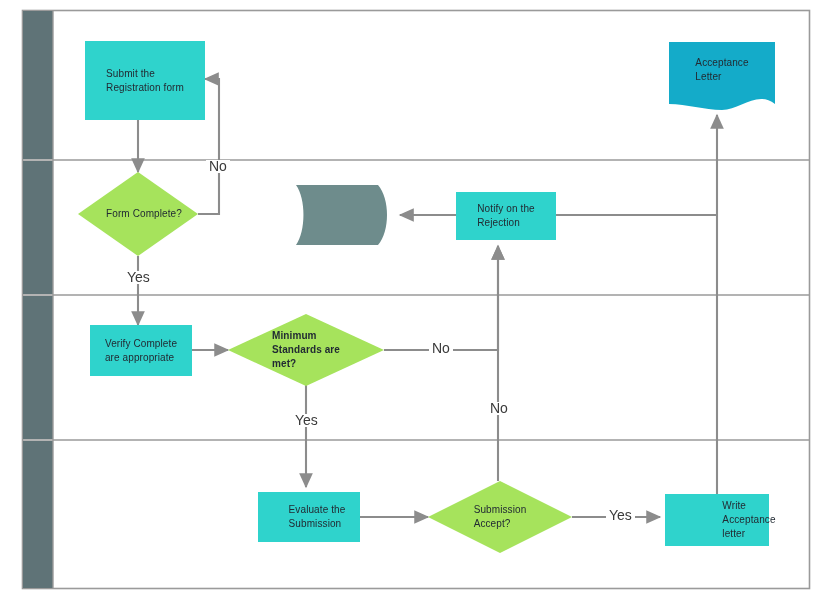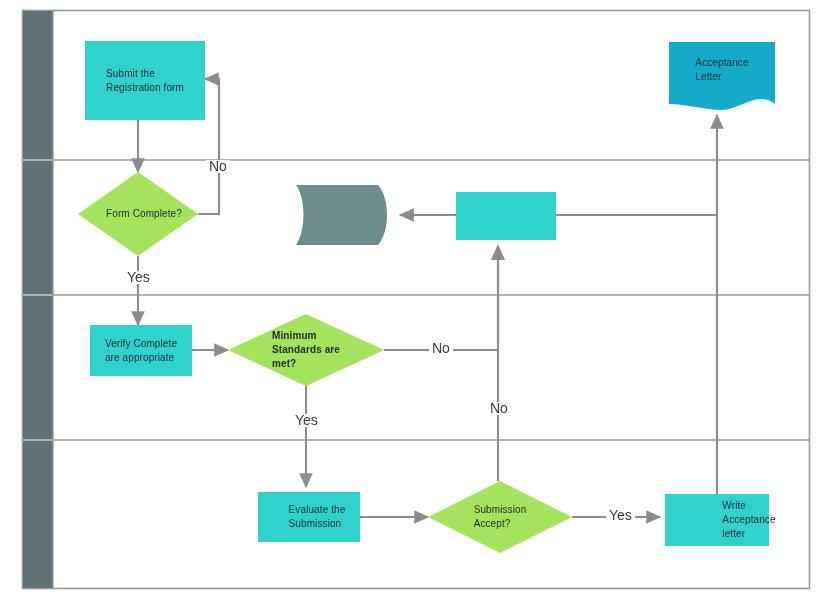--- a/index.html
+++ b/index.html
@@ -129,20 +129,22 @@
       <rect x="665" y="494" width="104" height="52" fill="#2fd3cc"></rect>
     </g>
   </svg>
 
   <div class="node-label" style="left:85px; top:41px; width:120px; height:79px;">Submit the
 Registration form</div>
 
   <div class="node-label" style="left:84px; top:194px; width:120px; height:40px;">Form Complete?</div>
 
 
+  <div class="node-label" style="left:456px; top:192px; width:100px; height:48px;">Notify on the
+Rejection</div>
 
   <div class="node-label" style="left:669px; top:45px; width:106px; height:50px;">Acceptance
 Letter</div>
 
   <div class="node-label" style="left:90px; top:325px; width:102px; height:51px;">Verify Complete
 are appropriate</div>
 
   <div class="node-label" style="left:246px; top:322px; width:120px; height:56px;font-weight:bold;">Minimum
 Standards  are
 met?</div>

